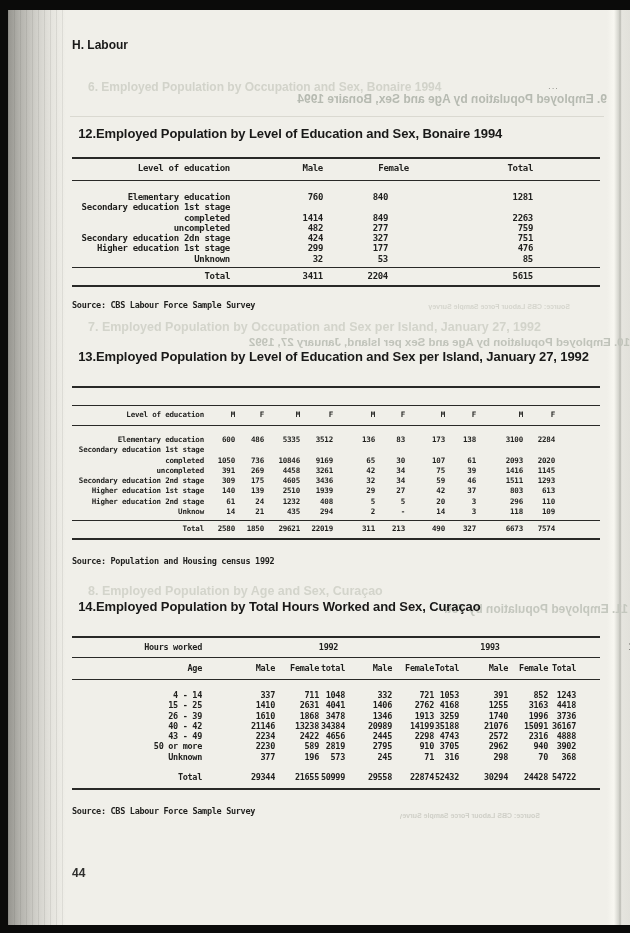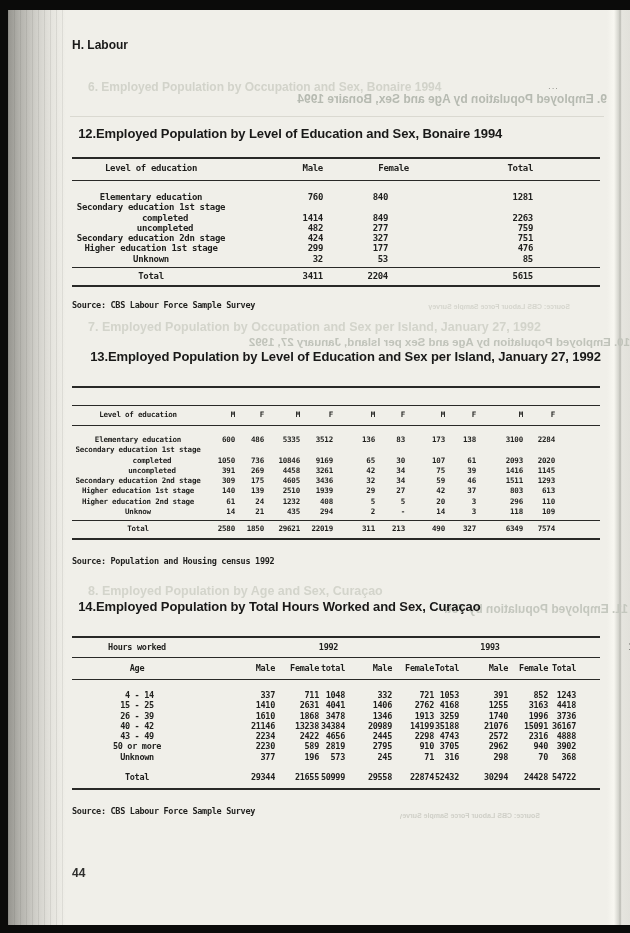--- a/index.html
+++ b/index.html
@@ -20,21 +20,21 @@
   .title{font-size:13px;letter-spacing:-.1px;white-space:nowrap;}
   .title .num{display:inline-block;width:24px;}
   .hr{position:absolute;background:#292927;}
   .ghr{position:absolute;background:#dad9d1;}
   .ghost{font-family:"Liberation Sans",sans-serif;font-weight:bold;white-space:nowrap;}
   .gm{transform:scaleX(-1);overflow:hidden;}
   .src{font-size:8.5px;letter-spacing:-.3px;white-space:pre;}
   .trow{display:grid;height:10.3px;line-height:10.3px;}
   .cell{white-space:pre;overflow:visible;}
   .num{text-align:right;}
-  .lbl{text-align:center;}
+  .lbl{text-align:right;}
   .ind{padding-left:28px;}
   .g12{grid-template-columns:158px 93px 65px 145px 67px;}
   .g13{grid-template-columns:132px 31px 29px 36px 33px 42px 30px 40px 31px 47px 32px 45px;}
   .g13i{display:grid;grid-template-columns:132px 60px 69px 72px 71px 79px 45px;height:10.3px;line-height:10.3px;}
   .g14{grid-template-columns:130px 73px 44px 26px 47px 42px 25px 49px 40px 28px 24px;}
   .g14y{display:grid;grid-template-columns:130px 143px 114px 117px 24px;height:10.3px;line-height:10.3px;}
   .f12t{font-size:9px;letter-spacing:-.3px;}
   .f13t{font-size:7.5px;letter-spacing:-.2px;}
   .f14t{font-size:8.5px;letter-spacing:-.3px;gap:33px;}
   .ctr{text-align:center;}
@@ -131,21 +131,21 @@
         <span class="cell"></span>
       </div>
     </div>
   <div class="hr" style="left:72px;top:285px;width:528px;height:2px;"></div>
   <div class="abs mono src" style="left:72px;top:300px;">Source: CBS Labour Force Sample Survey</div>
 
   <div class="abs ghost" style="left:88px;top:320px;font-size:12.5px;color:#d3d4cb;">7. Employed Population by Occupation and Sex per Island, January 27, 1992</div>
   <div class="abs ghost gm" style="left:243px;top:336px;width:387px;font-size:11.5px;color:#c0c3ba;">10. Employed Population by Age and Sex per Island, January 27, 1992</div>
   <div class="abs ghost gm" style="left:420px;top:303px;width:150px;font-size:7px;color:#d5d5cd;">Source: CBS Labour Force Sample Survey</div>
 
-  <div class="abs sans title" style="left:72px;top:349px;margin-left:12px;">
+  <div class="abs sans title" style="left:72px;top:349px;">
     <span class="num">13.</span><span>Employed Population by Level of Education and Sex per Island, January 27, 1992</span>
   </div>
   <div class="hr" style="left:72px;top:386px;width:528px;height:2px;"></div>
   <div class="hr" style="left:72px;top:405px;width:528px;height:1px;"></div>
   <div id="t13-mf" class="abs mono f13t" style="left:72px;top:410px;width:528px;">
       <div class="trow g13">
         <span class="cell lbl">Level of education</span>
         <span class="cell num">M</span>
         <span class="cell num">F</span>
         <span class="cell num">M</span>
@@ -279,21 +279,21 @@
       <div class="trow g13">
         <span class="cell lbl">Total</span>
         <span class="cell num">2580</span>
         <span class="cell num">1850</span>
         <span class="cell num">29621</span>
         <span class="cell num">22019</span>
         <span class="cell num">311</span>
         <span class="cell num">213</span>
         <span class="cell num">490</span>
         <span class="cell num">327</span>
-        <span class="cell num">6349</span>
+        <span class="cell num">6673</span>
         <span class="cell num">7574</span>
         <span class="cell"></span>
       </div>
     </div>
   <div class="hr" style="left:72px;top:538px;width:528px;height:2px;"></div>
   <div class="abs mono src" style="left:72px;top:556px;">Source: Population and Housing census 1992</div>
 
   <div class="abs ghost" style="left:88px;top:584px;font-size:12.5px;color:#d3d4cb;">8. Employed Population by Age and Sex, Curaçao</div>
   <div class="abs ghost gm" style="left:445px;top:602px;width:183px;font-size:12px;color:#c4c7be;">11. Employed Population by Total Hours Worked and Sex, Curaçao</div>
 

